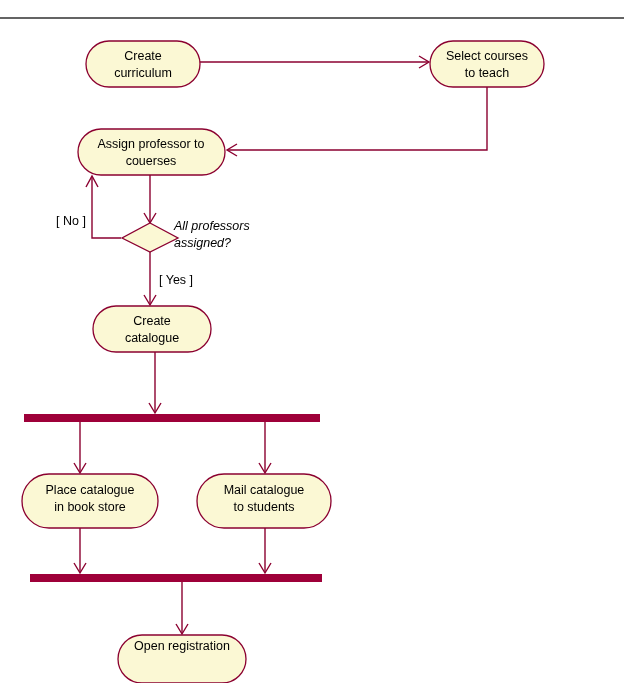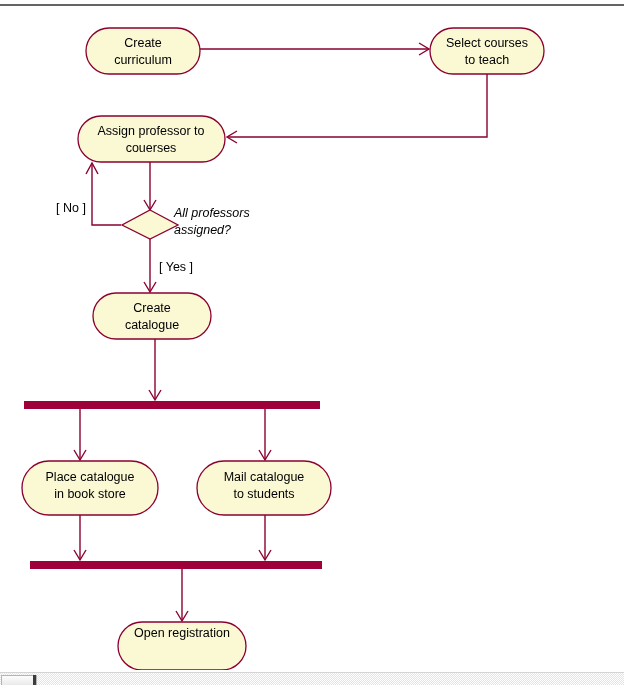--- a/index.html
+++ b/index.html
@@ -11,21 +11,21 @@
   body {
     width: 624px;
     height: 685px;
     font-family: "Liberation Sans", sans-serif;
     overflow: hidden;
     position: relative;
   }
   #app-frame {
     position: absolute;
     left: 0;
-    top: 4px;
+    top: 17px;
     width: 624px;
     height: 482px;
     background: #701a75;
   }
   #top-border {
     position: absolute;
     left: 0;
     top: 0;
     width: 624px;
     height: 2px;

